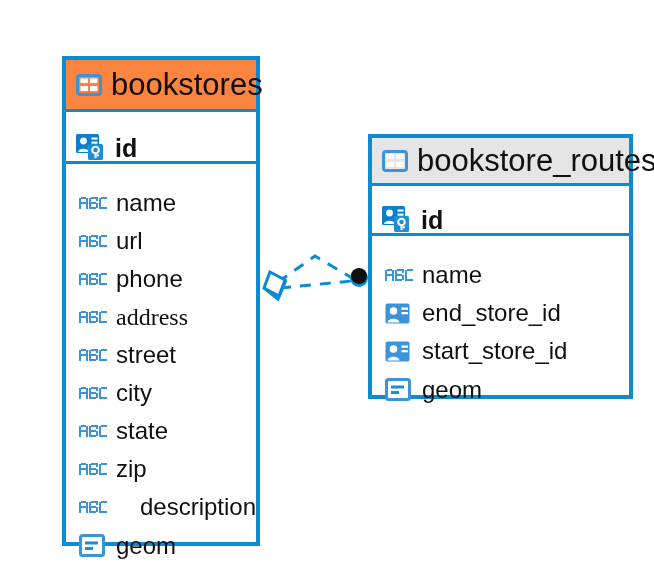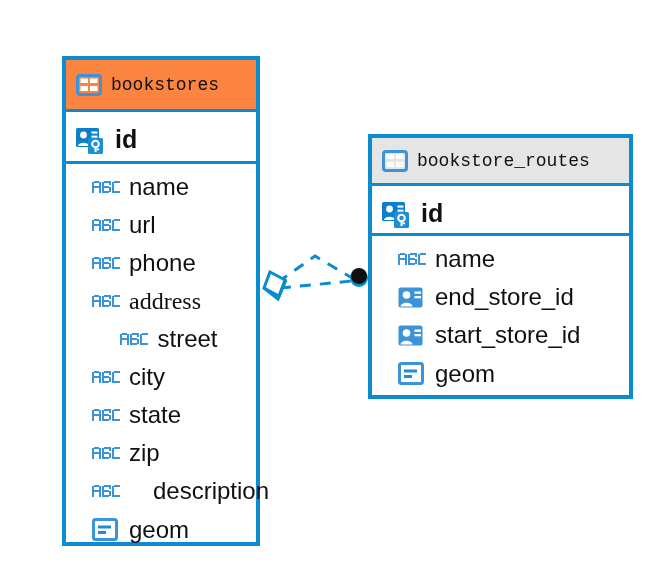--- a/index.html
+++ b/index.html
@@ -27,43 +27,43 @@
     box-sizing: border-box;
     display: flex;
     align-items: center;
     gap: 9px;
     padding: 0 10px;
     border-bottom: 3px solid #0b8bd0;
   }
   .entity-header.accent-orange { background: #fb8440; }
   .entity-header.accent-gray   { background: #e5e5e5; }
   .entity-title {
-    font-size: 18px;
+    font-size: 31px;
     color: #101010;
     white-space: nowrap;
     line-height: 1;
-    font-family: Liberation Mono, monospace;
   }
   .pk-row {
     box-sizing: border-box;
     display: flex;
-    align-items: flex-start;
+    align-items: flex-end;
     gap: 9px;
-    padding: 15px 10px;
+    padding: 0 10px;
     border-bottom: 3px solid #0b8bd0;
     background: #ffffff;
   }
   .pk-row .col-label {
     font-size: 25px;
     font-weight: bold;
     color: #101010;
     line-height: 1;
   }
   .col-list {
-    padding: 4px 0 4px 16px;
+    padding: 4px 0 4px 3px;
+    margin-top: 16px;
   }
   .col-row {
     box-sizing: border-box;
     display: flex;
     align-items: center;
     gap: 9px;
     padding: 0 10px;
   }
   .col-row .col-label {
     font-size: 24px;
@@ -226,21 +226,21 @@
               <rect x="17" y="6" width="2" height="5"></rect>
                 <rect x="12" y="10" width="5" height="2"></rect>
               <rect x="20" y="1" width="2" height="11"></rect>
                 <rect x="22" y="0" width="6" height="2"></rect>
               <rect x="22" y="10" width="6" height="2"></rect>
             </g>
           </svg>
         </span>
         <span class="col-label">address</span>
       </div>
-      <div class="col-row" style="height:38px;justify-content:center;">
+      <div class="col-row" style="height:38px;">
         <span class="icon">
           <svg width="28" height="13" viewBox="0 0 28 13">
             <g fill="#3d93d8">
               <rect x="0" y="1" width="2" height="11"></rect>
                 <rect x="7" y="1" width="2" height="11"></rect>
               <rect x="2" y="0" width="5" height="2"></rect>
                 <rect x="2" y="5" width="5" height="2"></rect>
               <rect x="10" y="1" width="2" height="11"></rect>
                 <rect x="17" y="0" width="2" height="4"></rect>
               <rect x="12" y="0" width="5" height="2"></rect>

